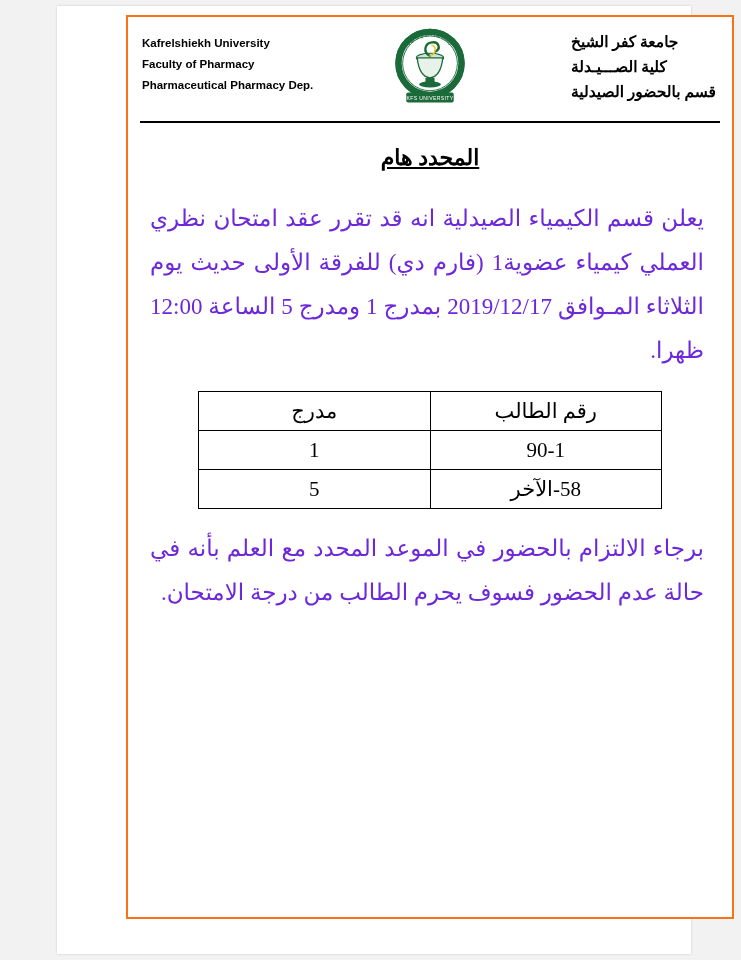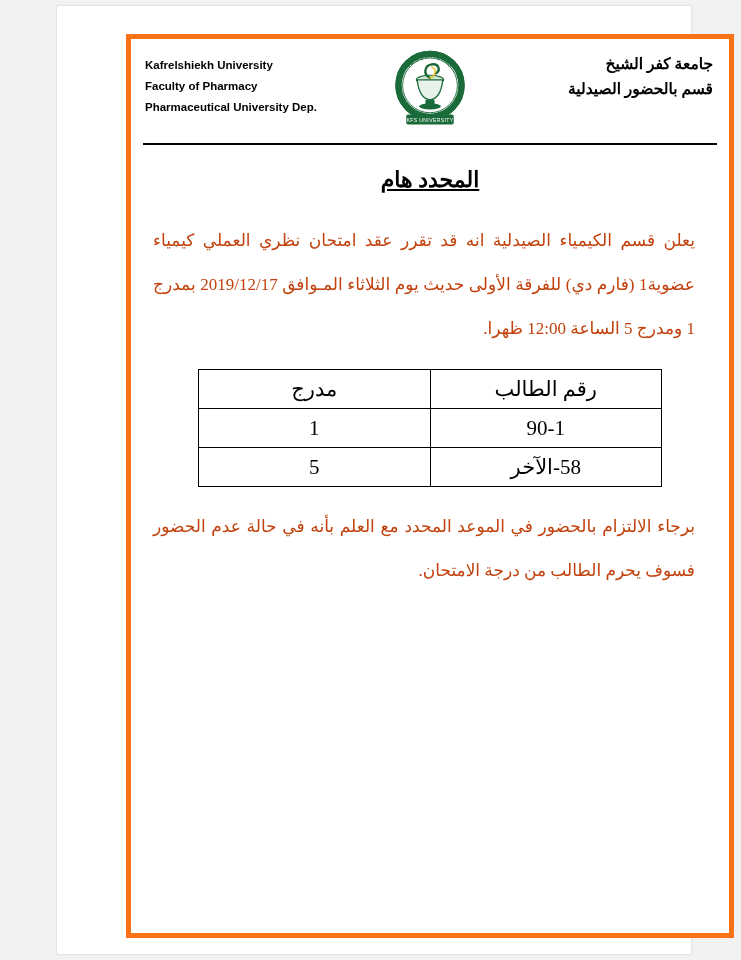--- a/index.html
+++ b/index.html
@@ -25,24 +25,24 @@
     left: 57px;
     top: 6px;
     width: 634px;
     height: 948px;
     background: #ffffff;
     box-shadow: 0 0 2px rgba(0,0,0,0.18);
   }
   .doc-border {
     position: absolute;
     left: 69px;
-    top: 28px;
+    top: 9px;
     width: 608px;
     height: 904px;
-    border: 5px solid #f97316;
+    border: 2px solid #f97316;
     box-sizing: border-box;
     background: #fff;
   }
   
   .header {
     position: relative;
     height: 92px;
   }
   .hdr-left {
     position: absolute;
@@ -53,21 +53,21 @@
     font-family: "Liberation Sans", sans-serif;
     font-weight: bold;
     font-size: 11.5px;
     color: #000;
     line-height: 21px;
   }
   .hdr-right {
     position: absolute;
     right: 16px;
     top: 12px;
-    text-align: right;
+    text-align: left;
     direction: rtl;
     font-family: "Liberation Serif", serif;
     font-weight: bold;
     font-size: 15.5px;
     line-height: 25px;
     color: #000;
   }
   .logo {
     position: absolute;
     left: 50%;
@@ -93,26 +93,26 @@
   }
   .title {
     text-align: center;
     font-size: 22px;
     font-weight: bold;
     text-decoration: underline;
     margin: 14px 0 26px 0;
     letter-spacing: 0.5px;
   }
   p.para {
-    font-size: 17px;
+    font-size: 23px;
     line-height: 44px;
-    margin: 0 12px 18px 0;
+    margin: 0 6px 18px 0;
     text-align: justify;
     text-align-last: right;
-    color: #c2410c;
+    color: #6d28d9;
   }
   p.para.last {
     margin-top: 10px;
     font-family: Liberation Serif, serif;
   }
   .tbl-wrap {
     display: flex;
     justify-content: center;
     margin: 14px 0 18px 0;
   }
@@ -141,21 +141,21 @@
 <div class="page-wrap">
   <div class="sheet">
 
     <div class="doc-border">
 
       <div class="header">
 
         <div class="hdr-left">
           <div>Kafrelshiekh University</div>
           <div>Faculty of Pharmacy</div>
-          <div>Pharmaceutical University Dep.</div>
+          <div>Pharmaceutical Pharmacy Dep.</div>
         </div>
 
         <div class="logo">
           <svg viewBox="0 0 100 92" width="92" height="84" aria-hidden="true">
 
             <circle cx="50" cy="42" r="37" fill="#ffffff" stroke="#1b6b3a" stroke-width="2"></circle>
             <circle cx="50" cy="42" r="34.5" fill="none" stroke="#1b6b3a" stroke-width="7"></circle>
             <circle cx="50" cy="42" r="30" fill="#ffffff" stroke="#1b6b3a" stroke-width="1"></circle>
 
             <g>
@@ -172,20 +172,21 @@
               <textPath href="#arcTop" startOffset="50%" text-anchor="middle">Faculty of Pharmacy</textPath>
             </text>
 
             <rect x="24" y="74" width="52" height="11" rx="2" fill="#1b6b3a"></rect>
             <text x="50" y="82" text-anchor="middle" font-family="Liberation Sans, sans-serif" font-size="5.6" fill="#ffffff" letter-spacing="0.4">KFS UNIVERSITY</text>
           </svg>
         </div>
 
         <div class="hdr-right">
           <div>جامعة كفر الشيخ</div>
+          <div>كلية الصـــيـدلة</div>
           <div>قسم بالحضور الصيدلية</div>
         </div>
 
         <div class="hdr-rule"></div>
       </div>
 
       <div class="content">
 
         <div class="title">المحدد هام</div>
 

